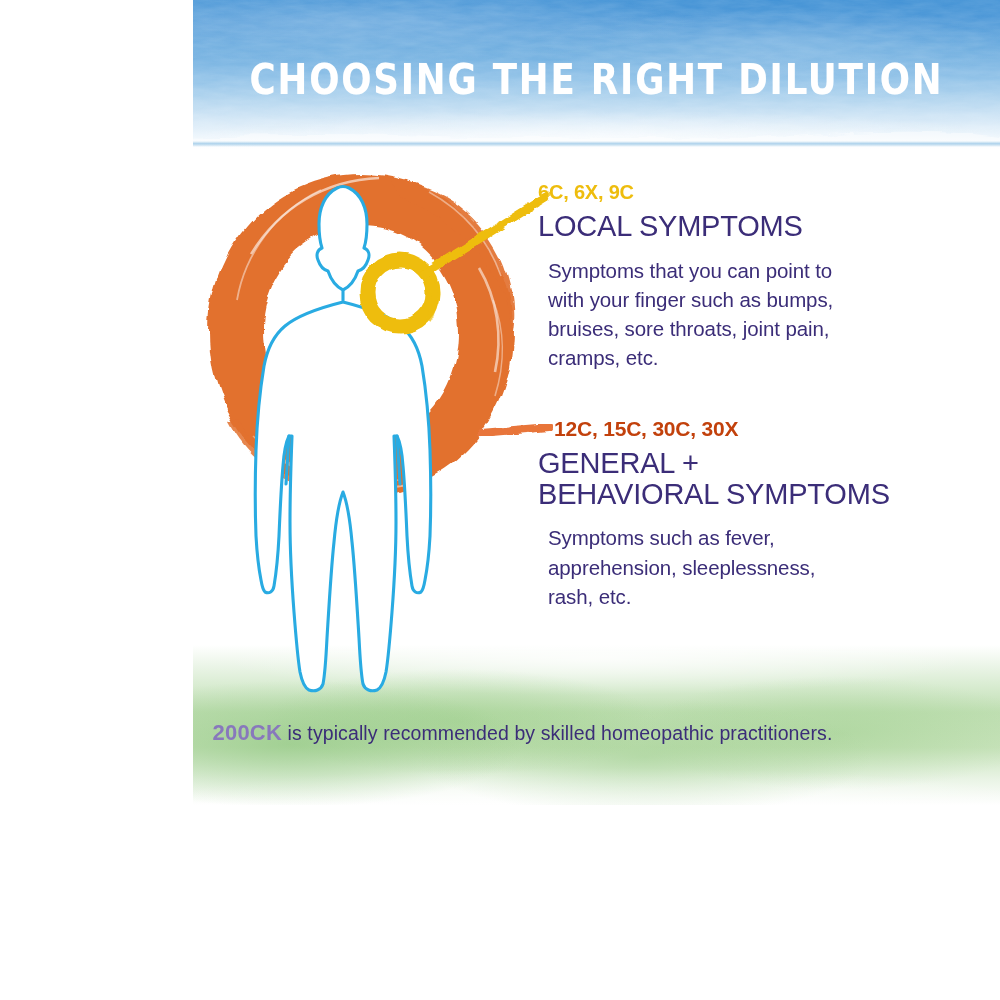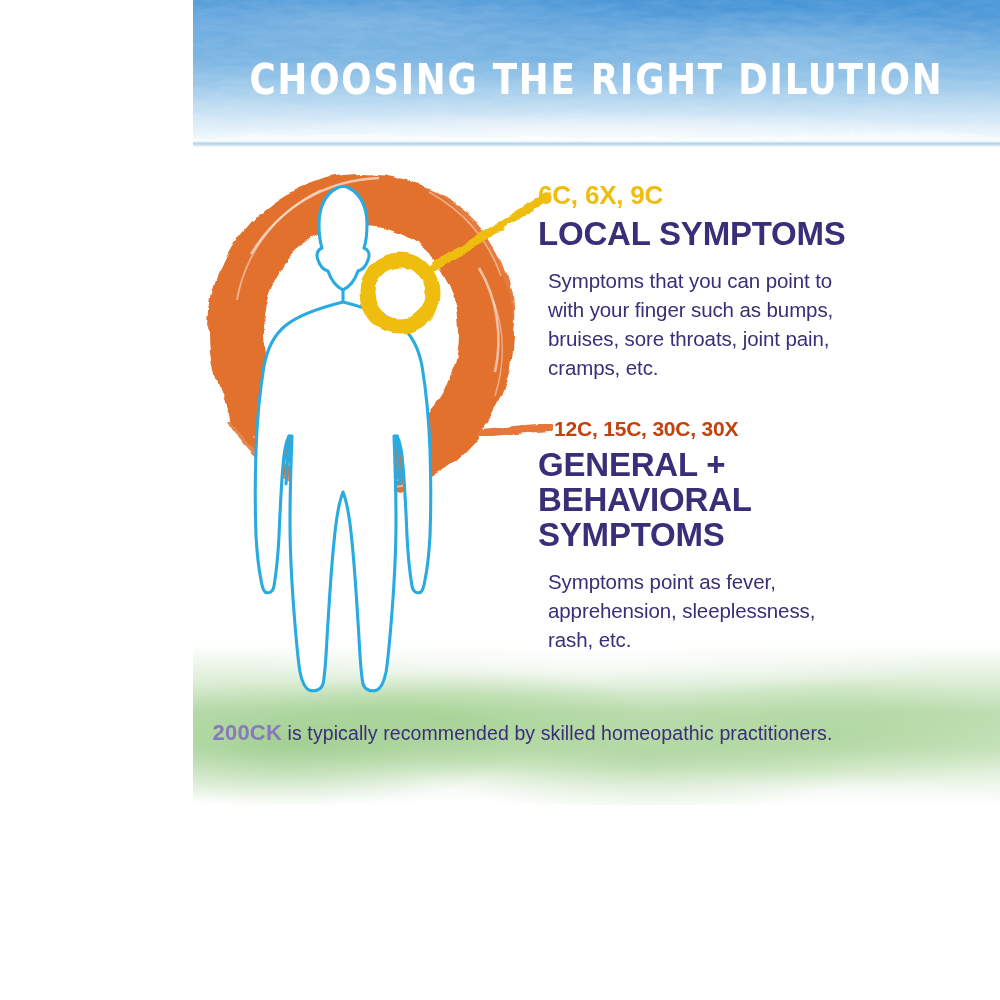--- a/index.html
+++ b/index.html
@@ -145,32 +145,32 @@
     top: 182px;
     width: 400px;
   }
 
   .block { position: absolute; left: 0; width: 400px; }
   .block.one { top: 0; }
   .block.two { top: 236px; }
 
   .dilution {
     font-weight: 700;
-    font-size: 26px;
+    font-size: 20px;
     line-height: 1;
     letter-spacing: -0.2px;
     margin: 0 0 9px 0;
     white-space: nowrap;
   }
   .dilution.gold   { color: #eebd0d; }
   .dilution.orange { color: #c2410c; font-size: 21px; margin-left: 16px; }
 
   .symptom-title {
-    font-weight: 700;
-    font-size: 33px;
+    font-weight: 400;
+    font-size: 29px;
     line-height: 1.06;
     color: #3b2d78;
     letter-spacing: -0.2px;
     margin: 0 0 14px 0;
     text-transform: uppercase;
     white-space: pre-line;
   }
   .block.two .symptom-title { }
 
   .symptom-body {
@@ -353,21 +353,21 @@
       <div class="symptom-body">Symptoms that you can point to
 with your finger such as bumps,
 bruises, sore throats, joint pain,
 cramps, etc.</div>
     </div>
 
     <div class="block two">
       <div class="dilution orange">12C, 15C, 30C, 30X</div>
       <div class="symptom-title">GENERAL +
 BEHAVIORAL SYMPTOMS</div>
-      <div class="symptom-body">Symptoms point as fever,
+      <div class="symptom-body">Symptoms such as fever,
 apprehension, sleeplessness,
 rash, etc.</div>
     </div>
 
   </div>
 
   <div class="footer-text">
     <span class="strong">200CK</span><span> is typically recommended by skilled homeopathic practitioners.</span>
   </div>
 

